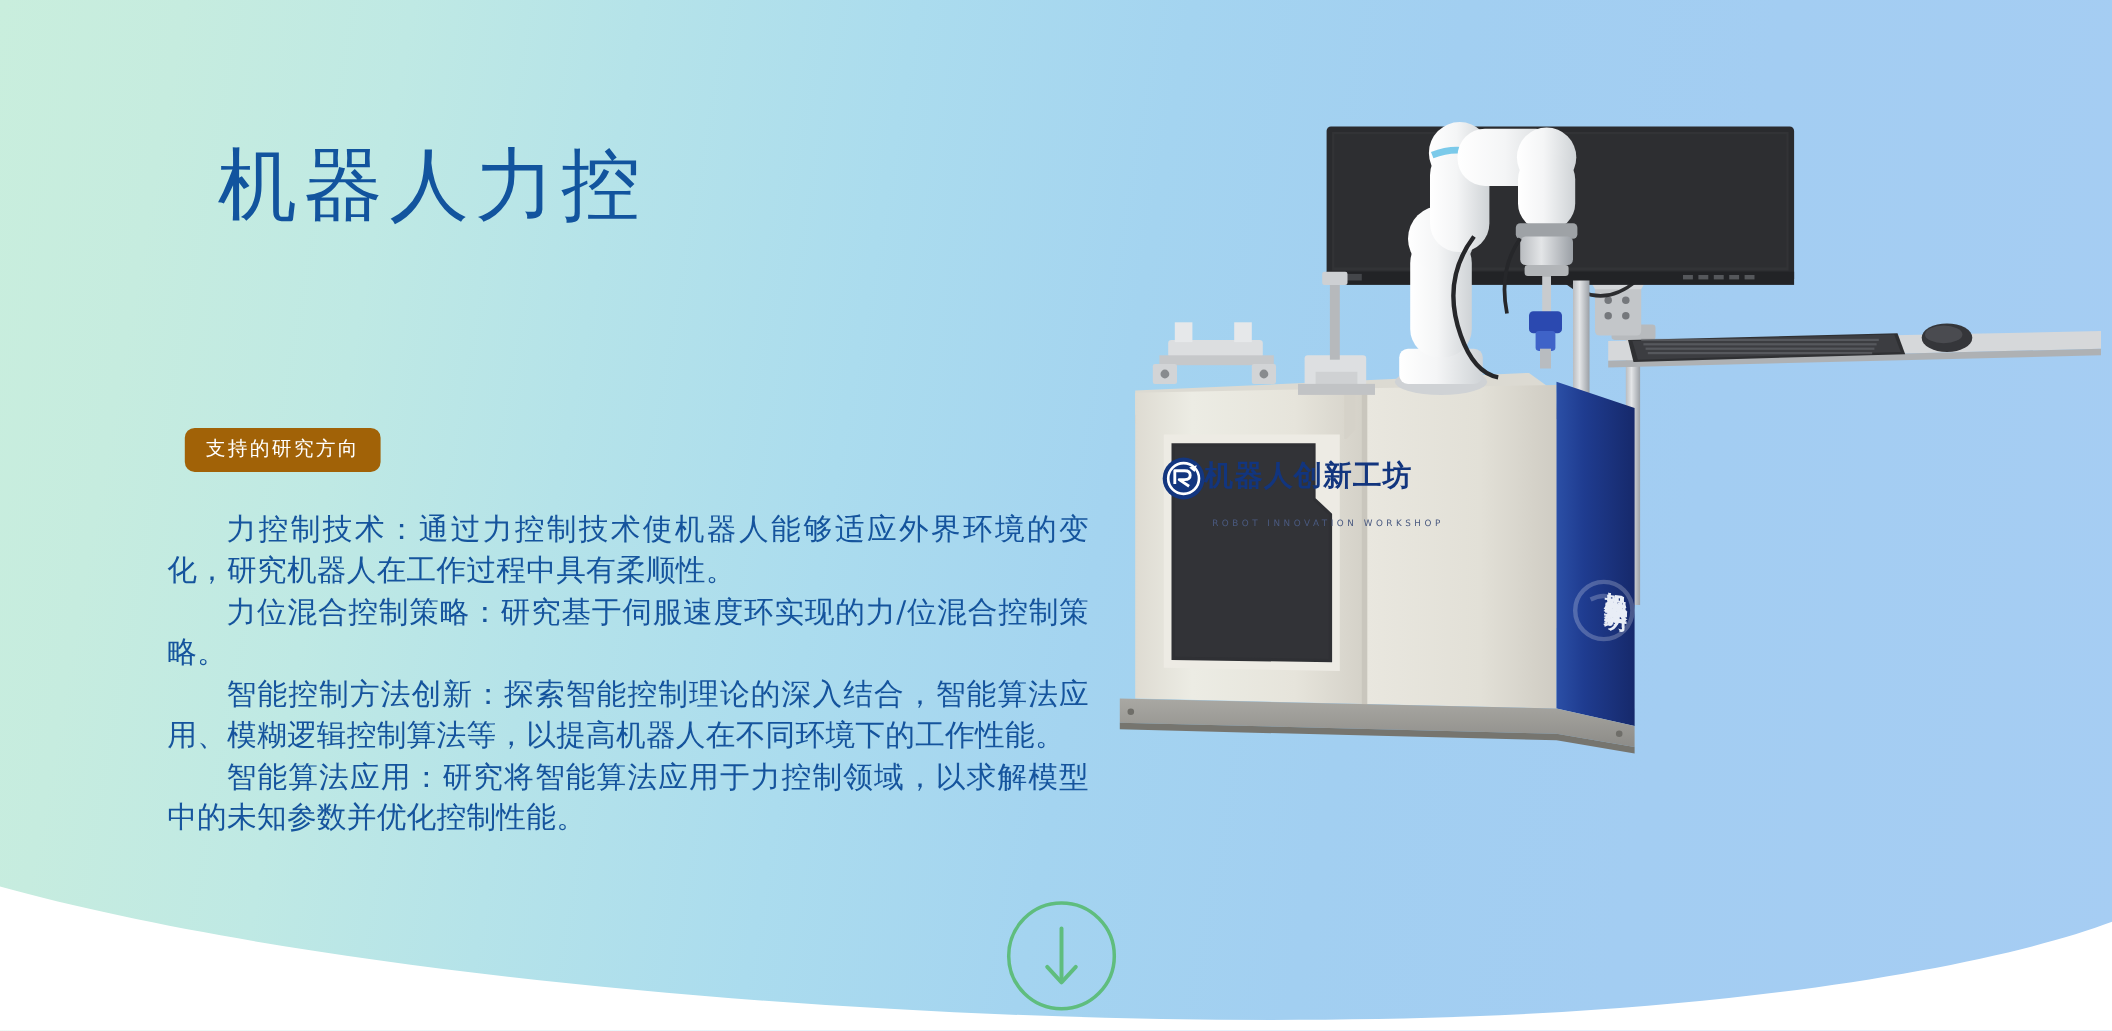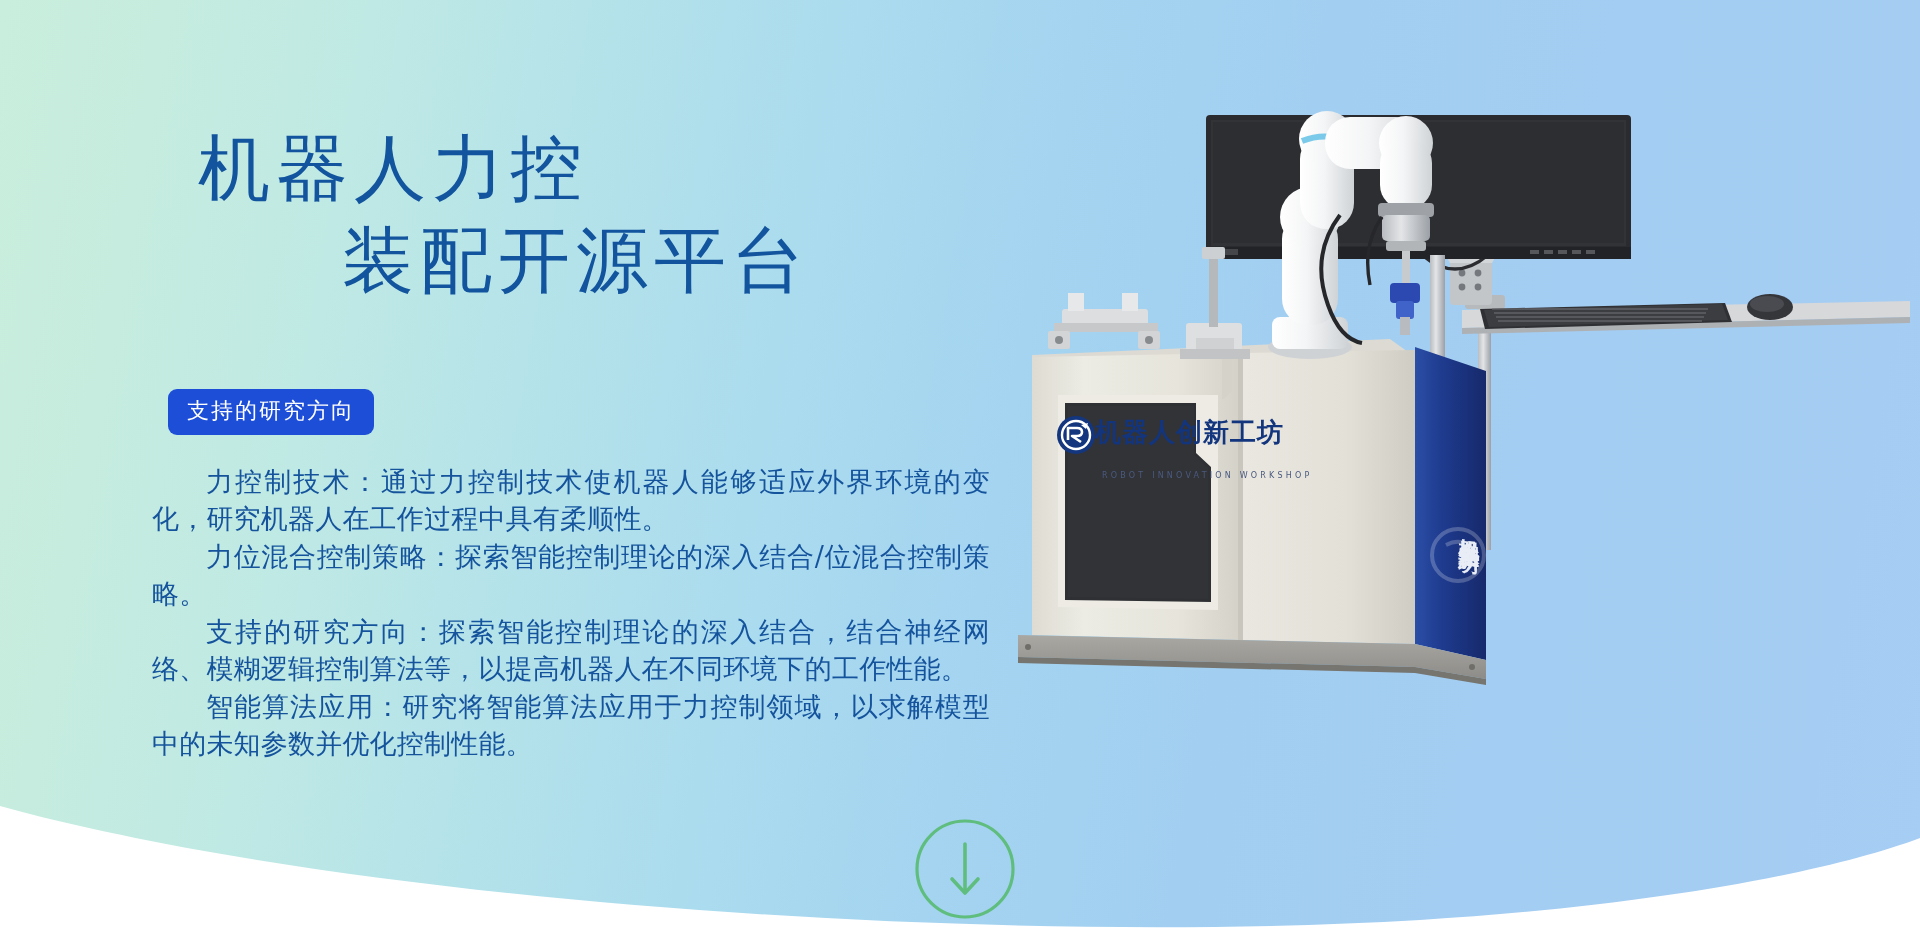--- a/index.html
+++ b/index.html
@@ -72,24 +72,24 @@
   .title-line.line1 { padding-left: 48px; }
   .title-line.line2 { padding-left: 192px; }
 
   .badge-row {
     position: absolute;
     left: 168px;
     top: 389px;
   }
   .badge {
     display: inline-block;
-    background: #1d4ed8;
+    background: #a16207;
     color: #ffffff;
     font-family: "DejaVu Serif", "Liberation Serif", serif;
-    font-size: 22px;
+    font-size: 18px;
     letter-spacing: 2px;
     padding: 7px 19px 9px 19px;
     border-radius: 9px;
     white-space: nowrap;
   }
 
   .body-text {
     position: absolute;
     left: 152px;
     top: 464px;
@@ -336,31 +336,30 @@
     <circle cx="21" cy="21" r="19" fill="#13367f"></circle>
     <circle cx="21" cy="21" r="14" fill="none" stroke="#ffffff" stroke-width="2.4"></circle>
     <path d="M13,26 L13,14 L22,14 Q27,14 27,18 Q27,22 22,22 L17,22 L26,28" stroke="#ffffff" stroke-width="2.6" fill="none" stroke-linejoin="round"></path>
     <path d="M26,11 L33,9 L31,15 Z" fill="#ffffff"></path>
   </svg>
 
   <div class="content">
 
     <div class="title-block">
       <div class="title-line line1">机器人力控</div>
-      <div class="title-line line2">装配开源平台</div>
     </div>
 
     <div class="badge-row">
       <span class="badge">支持的研究方向</span>
     </div>
 
     <div class="body-text">
       <p>力控制技术：通过力控制技术使机器人能够适应外界环境的变化，研究机器人在工作过程中具有柔顺性。</p>
-      <p>力位混合控制策略：探索智能控制理论的深入结合/位混合控制策略。</p>
-      <p>支持的研究方向：探索智能控制理论的深入结合，结合神经网络、模糊逻辑控制算法等，以提高机器人在不同环境下的工作性能。</p>
+      <p>力位混合控制策略：研究基于伺服速度环实现的力/位混合控制策略。</p>
+      <p>智能控制方法创新：探索智能控制理论的深入结合，智能算法应用、模糊逻辑控制算法等，以提高机器人在不同环境下的工作性能。</p>
       <p>智能算法应用：研究将智能算法应用于力控制领域，以求解模型中的未知参数并优化控制性能。</p>
     </div>
   </div>
 
   <svg class="scroll-indicator" viewBox="0 0 106 106">
     <circle cx="53" cy="53" r="48" fill="none" stroke="#5fbd7e" stroke-width="3.2"></circle>
     <g>
       <line x1="53" y1="28" x2="53" y2="76" stroke="#5fbd7e" stroke-width="3.6" stroke-linecap="round"></line>
       <path d="M40,63 L53,77 L66,63" fill="none" stroke="#5fbd7e" stroke-width="3.6" stroke-linecap="round" stroke-linejoin="round"></path>
     </g>

